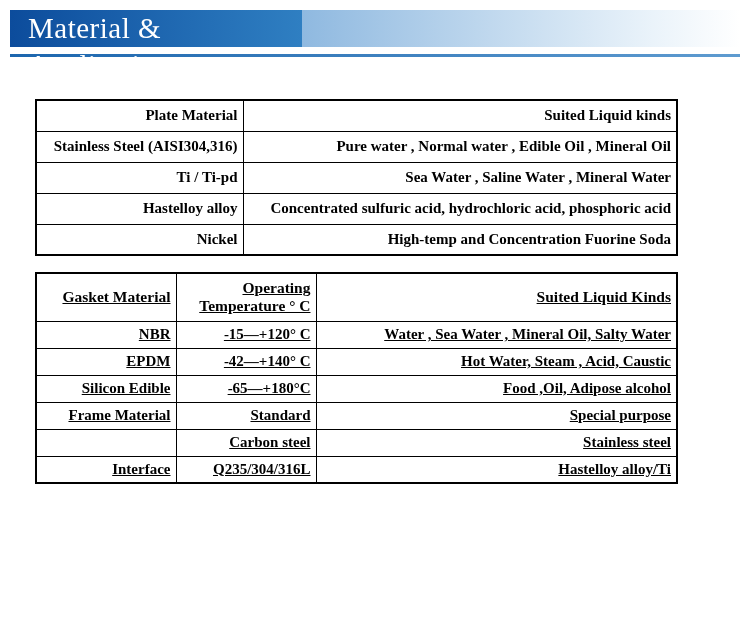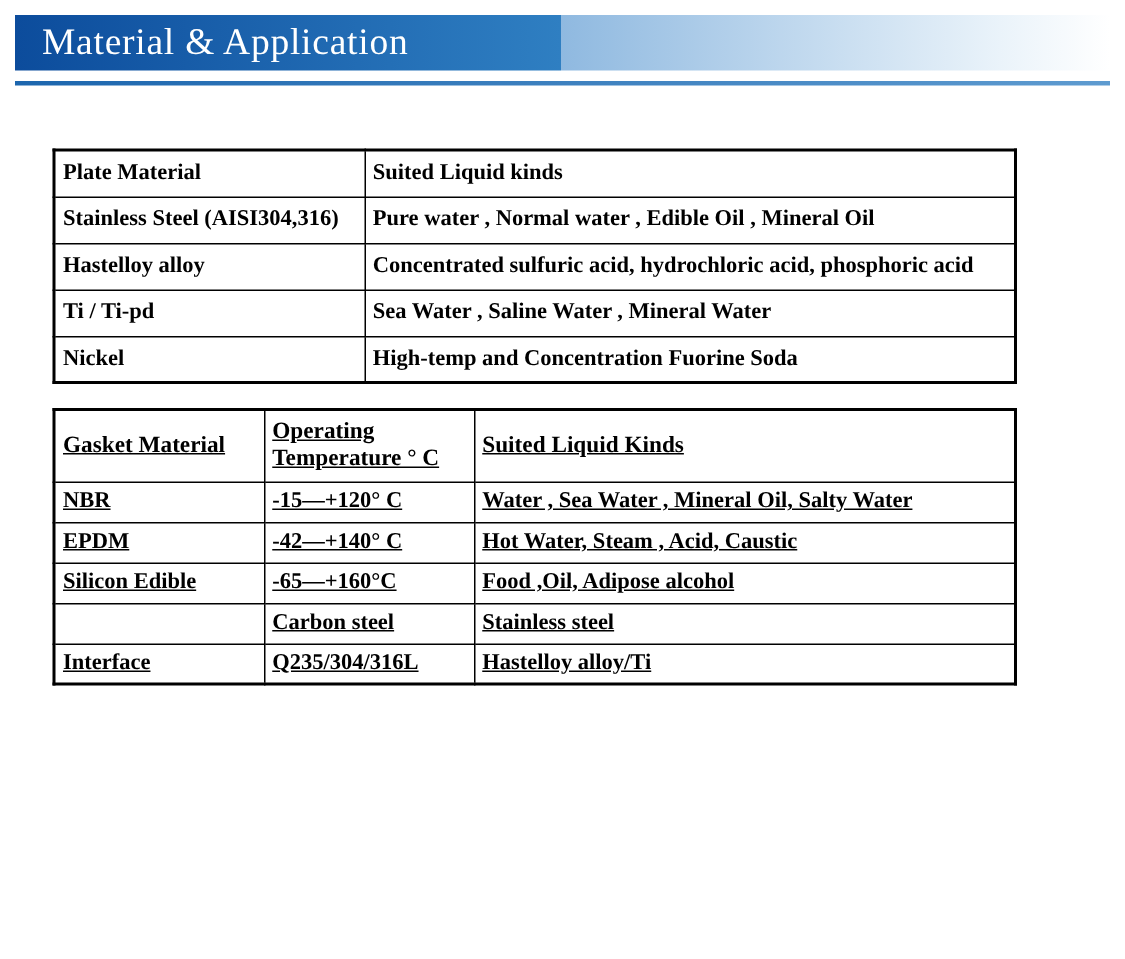--- a/index.html
+++ b/index.html
@@ -11,25 +11,25 @@
   }
   .page { position: relative; width: 750px; height: 639px; background: #fff; }
 
   
   .banner-row {
     display: flex;
     margin: 10px 10px 0 10px;
     height: 37px;
   }
   .banner-left {
-    width: 364px;
+    width: 292px;
     height: 37px;
     background: linear-gradient(to right, #0c4c9c, #2f7fc2);
     color: #ffffff;
-    font-size: 25px;
+    font-size: 29px;
     font-weight: normal;
     line-height: 37px;
     padding-left: 18px;
     letter-spacing: 0.5px;
   }
   .banner-right {
     flex: 1;
     height: 37px;
     background: linear-gradient(to right, #8fb9e0, #eaf3fa 80%, #ffffff);
   }
@@ -47,21 +47,21 @@
     width: 643px;
     font-family: "Liberation Serif", serif;
   }
   table.tbl td {
     border: 1.5px solid #000;
     font-weight: bold;
     font-size: 15px;
     color: #000;
     padding: 4px 5px 4px 5px;
     vertical-align: middle;
-    text-align: left;
+    text-align: right;
     overflow: hidden;
     white-space: nowrap;
   }
   table.tbl { border: 2px solid #000; }
 
   .tbl1 { margin-top: 42px; }
   .tbl1 td { height: 31px; }
   .tbl1 col.c1 { width: 207px; }
 
   .tbl2 { margin-top: 16px; text-decoration: underline; }
@@ -100,26 +100,26 @@
     <tbody>
       <tr>
         <td>Plate Material</td>
         <td>Suited Liquid kinds</td>
       </tr>
       <tr>
         <td>Stainless Steel (AISI304,316)</td>
         <td>Pure water , Normal water , Edible Oil , Mineral Oil</td>
       </tr>
       <tr>
+        <td>Ti / Ti-pd</td>
+        <td>Sea Water , Saline Water , Mineral Water</td>
+      </tr>
+      <tr>
         <td>Hastelloy alloy</td>
         <td>Concentrated sulfuric acid, hydrochloric acid, phosphoric acid</td>
-      </tr>
-      <tr>
-        <td>Ti / Ti-pd</td>
-        <td>Sea Water , Saline Water , Mineral Water</td>
       </tr>
       <tr>
         <td>Nickel</td>
         <td>High-temp and Concentration Fuorine Soda</td>
       </tr>
     </tbody>
   </table>
 
   <table class="tbl tbl2">
     <colgroup>
@@ -138,22 +138,27 @@
         <td>-15—+120° C</td>
         <td>Water , Sea Water , Mineral Oil, Salty Water</td>
       </tr>
       <tr>
         <td>EPDM</td>
         <td>-42—+140° C</td>
         <td>Hot Water, Steam , Acid, Caustic</td>
       </tr>
       <tr>
         <td>Silicon Edible</td>
-        <td>-65—+160°C</td>
+        <td>-65—+180°C</td>
         <td>Food ,Oil, Adipose alcohol</td>
+      </tr>
+      <tr>
+        <td>Frame Material</td>
+        <td>Standard</td>
+        <td>Special purpose</td>
       </tr>
       <tr>
         <td></td>
         <td>Carbon steel</td>
         <td>Stainless steel</td>
       </tr>
       <tr>
         <td>Interface</td>
         <td>Q235/304/316L</td>
         <td>Hastelloy alloy/Ti</td>

